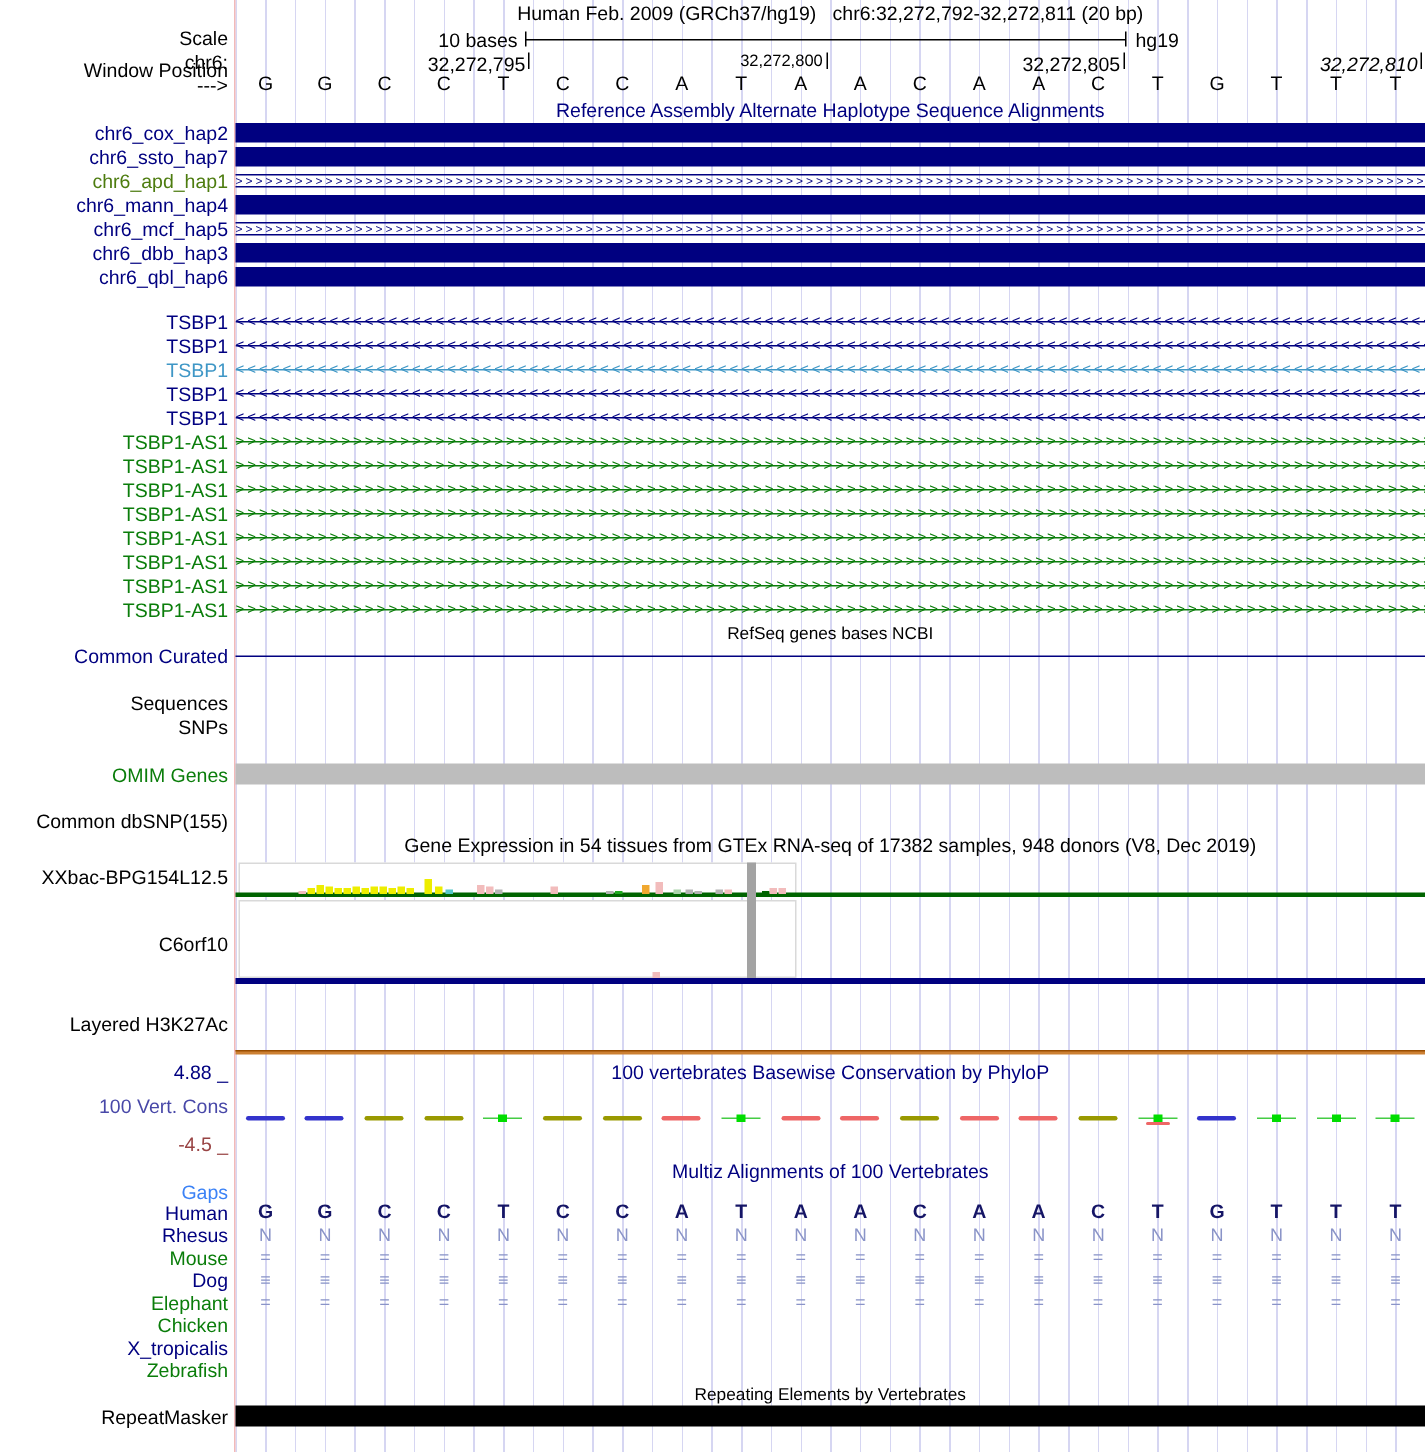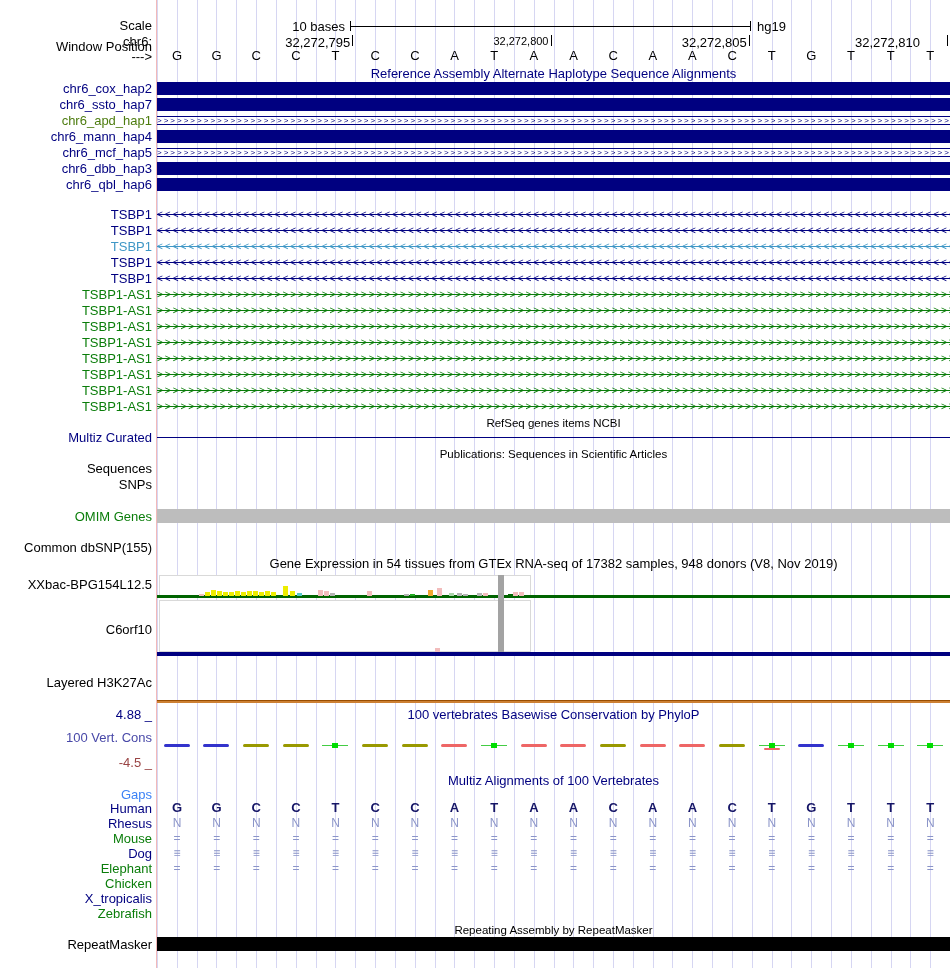--- a/index.html
+++ b/index.html
@@ -23,37 +23,38 @@
 </style>
 </head>
 <body>
 
 <div id="browser">
 
   <div id="gridlines" class="abs" style="left: 157px; top: 0px; width: 793px; height: 968px; background: repeating-linear-gradient(to right, rgb(214, 214, 242) 0px, rgb(214, 214, 242) 1px, transparent 1px, transparent 19.825px);"></div>
   <div id="guide" class="abs" style="left: 156px; top: 0px; width: 1px; height: 968px; background: rgb(242, 185, 185);"></div>
 
   <div class="lbl" style="top:3px;color:#000;margin-top:37px;">Window Position</div>
+  <div class="ctitle" style="top:2px;color:#000;">Human Feb. 2009 (GRCh37/hg19)   chr6:32,272,792-32,272,811 (20 bp)</div>
 
   <div class="lbl" style="top:19px;color:#000;">Scale</div>
   <div class="abs" style="top:19px;left:195px;width:150px;text-align:right;font-size:13px;color:#000;">10 bases</div>
   <div class="abs" style="top:26px;left:350px;width:400px;height:1px;background:#000;"></div>
   <div class="tick" style="top:21px;left:350px;height:10px;"></div>
   <div class="tick" style="top:21px;left:750px;height:10px;"></div>
   <div class="abs" style="top:19px;left:757px;font-size:13px;color:#000;">hg19</div>
 
   <div class="lbl" style="top:35px;color:#000;">chr6:</div>
   <div id="coords-row">
       <div style="position: absolute; top: 35px; left: 260.25px; width: 90px; text-align: right; font-size: 13px; color: rgb(0, 0, 0);">32,272,795</div>
       <div style="position: absolute; top: 35px; left: 352.25px; width: 1px; height: 11px; background: rgb(0, 0, 0);"></div>
       <div style="position: absolute; top: 35px; left: 458.5px; width: 90px; text-align: right; font-size: 11px; color: rgb(0, 0, 0);">32,272,800</div>
       <div style="position: absolute; top: 35px; left: 550.5px; width: 1px; height: 11px; background: rgb(0, 0, 0);"></div>
       <div style="position: absolute; top: 35px; left: 656.75px; width: 90px; text-align: right; font-size: 13px; color: rgb(0, 0, 0);">32,272,805</div>
       <div style="position: absolute; top: 35px; left: 748.75px; width: 1px; height: 11px; background: rgb(0, 0, 0);"></div>
-      <div style="position: absolute; top: 35px; left: 855px; width: 90px; font-size: 13px; color: rgb(0, 0, 0);">32,272,810</div>
+      <div style="position: absolute; top: 35px; left: 855px; width: 90px; text-align: right; font-size: 13px; color: rgb(0, 0, 0); font-style: italic;">32,272,810</div>
       <div style="position: absolute; top: 35px; left: 947px; width: 1px; height: 11px; background: rgb(0, 0, 0);"></div>
     </div>
 
   <div class="lbl" style="top:50px;color:#000;">---&gt;</div>
   <div id="seq-row">
       <div class="basecell" style="position: absolute; top: 49px; left: 157px;">G</div>
       <div class="basecell" style="position: absolute; top: 49px; left: 196.65px;">G</div>
       <div class="basecell" style="position: absolute; top: 49px; left: 236.3px;">C</div>
       <div class="basecell" style="position: absolute; top: 49px; left: 275.95px;">C</div>
       <div class="basecell" style="position: absolute; top: 49px; left: 315.6px;">T</div>
@@ -153,34 +154,33 @@
         <div class="gline" style="background: rgb(10, 125, 10);"></div>
         <div class="gchev" style="color: rgb(10, 125, 10);">&gt;&gt;&gt;&gt;&gt;&gt;&gt;&gt;&gt;&gt;&gt;&gt;&gt;&gt;&gt;&gt;&gt;&gt;&gt;&gt;&gt;&gt;&gt;&gt;&gt;&gt;&gt;&gt;&gt;&gt;&gt;&gt;&gt;&gt;&gt;&gt;&gt;&gt;&gt;&gt;&gt;&gt;&gt;&gt;&gt;&gt;&gt;&gt;&gt;&gt;&gt;&gt;&gt;&gt;&gt;&gt;&gt;&gt;&gt;&gt;&gt;&gt;&gt;&gt;&gt;&gt;&gt;&gt;&gt;&gt;&gt;&gt;&gt;&gt;&gt;&gt;&gt;&gt;&gt;&gt;&gt;&gt;&gt;&gt;&gt;&gt;&gt;&gt;&gt;&gt;&gt;&gt;&gt;&gt;&gt;&gt;&gt;&gt;&gt;&gt;&gt;&gt;&gt;&gt;&gt;&gt;&gt;&gt;&gt;&gt;&gt;&gt;&gt;&gt;&gt;&gt;&gt;&gt;&gt;&gt;&gt;&gt;&gt;&gt;&gt;&gt;&gt;&gt;&gt;&gt;</div>
       </div>
       <div class="lbl" style="top: 400px; color: rgb(10, 125, 10);">TSBP1-AS1</div>
       <div class="genebox" style="top: 400px;">
         <div class="gline" style="background: rgb(10, 125, 10);"></div>
         <div class="gchev" style="color: rgb(10, 125, 10);">&gt;&gt;&gt;&gt;&gt;&gt;&gt;&gt;&gt;&gt;&gt;&gt;&gt;&gt;&gt;&gt;&gt;&gt;&gt;&gt;&gt;&gt;&gt;&gt;&gt;&gt;&gt;&gt;&gt;&gt;&gt;&gt;&gt;&gt;&gt;&gt;&gt;&gt;&gt;&gt;&gt;&gt;&gt;&gt;&gt;&gt;&gt;&gt;&gt;&gt;&gt;&gt;&gt;&gt;&gt;&gt;&gt;&gt;&gt;&gt;&gt;&gt;&gt;&gt;&gt;&gt;&gt;&gt;&gt;&gt;&gt;&gt;&gt;&gt;&gt;&gt;&gt;&gt;&gt;&gt;&gt;&gt;&gt;&gt;&gt;&gt;&gt;&gt;&gt;&gt;&gt;&gt;&gt;&gt;&gt;&gt;&gt;&gt;&gt;&gt;&gt;&gt;&gt;&gt;&gt;&gt;&gt;&gt;&gt;&gt;&gt;&gt;&gt;&gt;&gt;&gt;&gt;&gt;&gt;&gt;&gt;&gt;&gt;&gt;&gt;&gt;&gt;&gt;&gt;&gt;</div>
       </div>
     </div>
 
-  <div class="stitle" style="top:417px;color:#000;">RefSeq genes items NCBI</div>
-  <div class="lbl" style="top: 431px; color: rgb(0, 0, 128);" id="refseq-label">Multiz Curated</div>
+  <div class="stitle" style="top:417px;color:#000;">RefSeq genes bases NCBI</div>
+  <div class="lbl" style="top: 431px; color: rgb(0, 0, 128);" id="refseq-label">Common Curated</div>
   <div class="hline" id="refseq-line" style="top: 437px; height: 1px; background: rgb(0, 0, 128);"></div>
 
-  <div class="stitle" style="top:448px;color:#000;">Publications: Sequences in Scientific Articles</div>
   <div class="lbl" style="top:462px;color:#000;">Sequences</div>
   <div class="lbl" style="top:478px;color:#000;">SNPs</div>
 
   <div class="lbl" style="top: 510px; color: rgb(10, 125, 10);" id="omim-label">OMIM Genes</div>
   <div class="hline" id="omim-bar" style="top: 509px; height: 14px; background: rgb(189, 189, 189);"></div>
 
   <div class="lbl" style="top:541px;color:#000;">Common dbSNP(155)</div>
 
-  <div class="ctitle" style="top:557px;color:#000;">Gene Expression in 54 tissues from GTEx RNA-seq of 17382 samples, 948 donors (V8, Nov 2019)</div>
+  <div class="ctitle" style="top:557px;color:#000;">Gene Expression in 54 tissues from GTEx RNA-seq of 17382 samples, 948 donors (V8, Dec 2019)</div>
   <div class="lbl" style="top:578px;color:#000;">XXbac-BPG154L12.5</div>
   <div class="gtexbox" style="left:159px;top:575px;width:372px;height:22px;" id="gtex-box1"></div>
   <div class="hline" id="gtex-greenline" style="top: 595px; height: 3px; background: rgb(0, 100, 0);"></div>
   <div class="lbl" style="top:623px;color:#000;">C6orf10</div>
   <div class="gtexbox" style="left:159px;top:600px;width:372px;height:52px;" id="gtex-box2"></div>
   <div class="abs" id="gtex-spike" style="left: 498px; top: 575px; width: 6px; height: 77px; background: rgb(163, 163, 163);"></div>
   <div class="hline" id="gtex-navyline" style="top: 652px; height: 4px; background: rgb(0, 0, 128);"></div>
 
   <div class="lbl" style="top:676px;color:#000;">Layered H3K27Ac</div>
   <div class="hline" id="h3k-line" style="top: 700px; height: 3px; box-sizing: border-box; background: rgb(204, 128, 51); border-top: 1px solid rgb(153, 77, 0);"></div>
@@ -325,21 +325,21 @@
       <div class="glyphcell" style="top: 862px; left: 751.75px; color: rgb(138, 148, 200); font-weight: normal; font-size: 12px;">=</div>
       <div class="glyphcell" style="top: 862px; left: 791.4px; color: rgb(138, 148, 200); font-weight: normal; font-size: 12px;">=</div>
       <div class="glyphcell" style="top: 862px; left: 831.05px; color: rgb(138, 148, 200); font-weight: normal; font-size: 12px;">=</div>
       <div class="glyphcell" style="top: 862px; left: 870.7px; color: rgb(138, 148, 200); font-weight: normal; font-size: 12px;">=</div>
       <div class="glyphcell" style="top: 862px; left: 910.35px; color: rgb(138, 148, 200); font-weight: normal; font-size: 12px;">=</div>
       <div class="lbl" style="top: 877px; color: rgb(10, 125, 10);">Chicken</div>
       <div class="lbl" style="top: 892px; color: rgb(0, 0, 128);">X_tropicalis</div>
       <div class="lbl" style="top: 907px; color: rgb(10, 125, 10);">Zebrafish</div>
     </div>
 
-  <div class="stitle" style="top:924px;color:#000;">Repeating Assembly by RepeatMasker</div>
+  <div class="stitle" style="top:924px;color:#000;">Repeating Elements by Vertebrates</div>
   <div class="lbl" style="top:938px;color:#000;">RepeatMasker</div>
   <div class="hline" style="top:937px;height:14px;background:#000;"></div>
 <div style="position: absolute; left: 199px; top: 594px; width: 5px; height: 2px; background: rgb(242, 188, 188);"></div>
     <div style="position: absolute; left: 205px; top: 592px; width: 5px; height: 4px; background: rgb(237, 237, 0);"></div>
     <div style="position: absolute; left: 211px; top: 590px; width: 5px; height: 6px; background: rgb(237, 237, 0);"></div>
     <div style="position: absolute; left: 217px; top: 591px; width: 5px; height: 5px; background: rgb(237, 237, 0);"></div>
     <div style="position: absolute; left: 223px; top: 592px; width: 5px; height: 4px; background: rgb(237, 237, 0);"></div>
     <div style="position: absolute; left: 229px; top: 592px; width: 5px; height: 4px; background: rgb(237, 237, 0);"></div>
     <div style="position: absolute; left: 235px; top: 591px; width: 5px; height: 5px; background: rgb(237, 237, 0);"></div>
     <div style="position: absolute; left: 241px; top: 592px; width: 5px; height: 4px; background: rgb(237, 237, 0);"></div>

